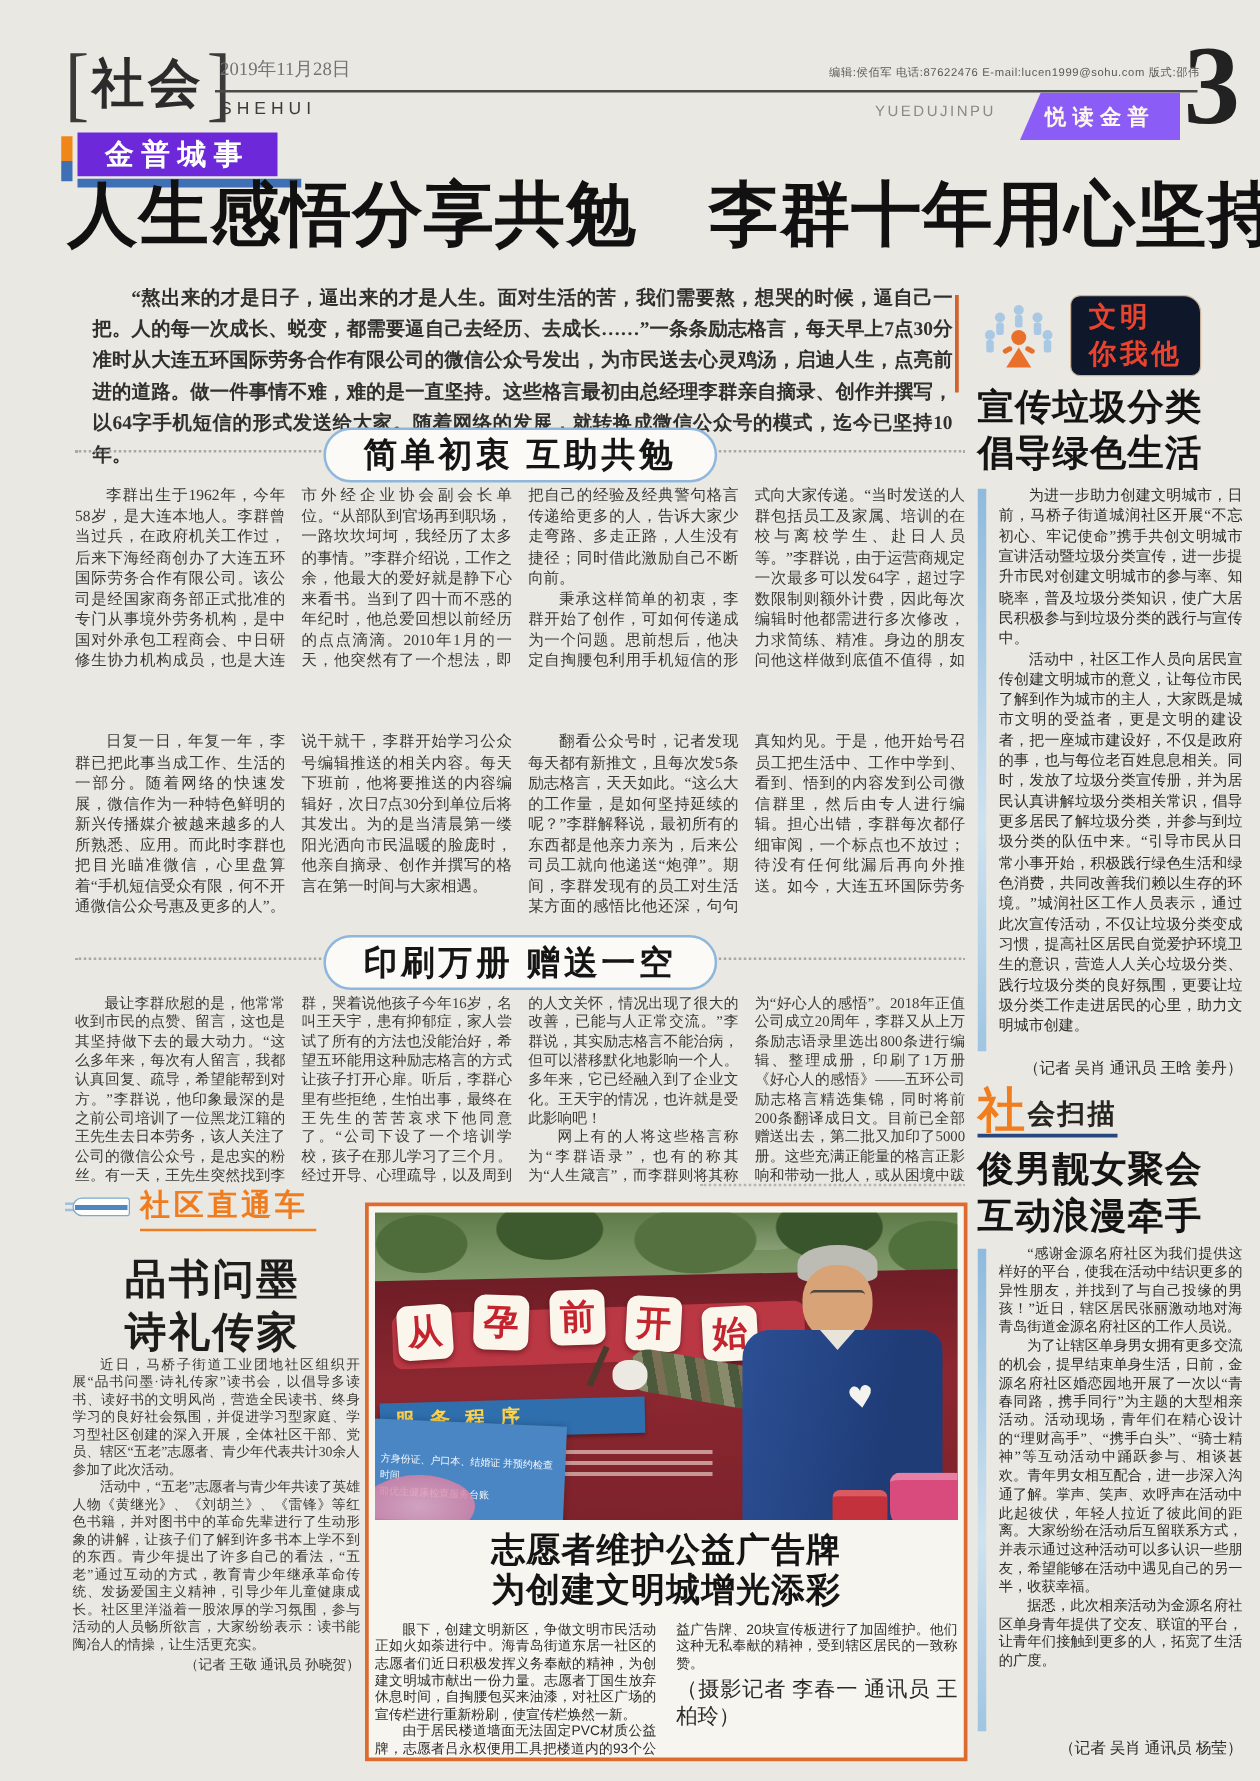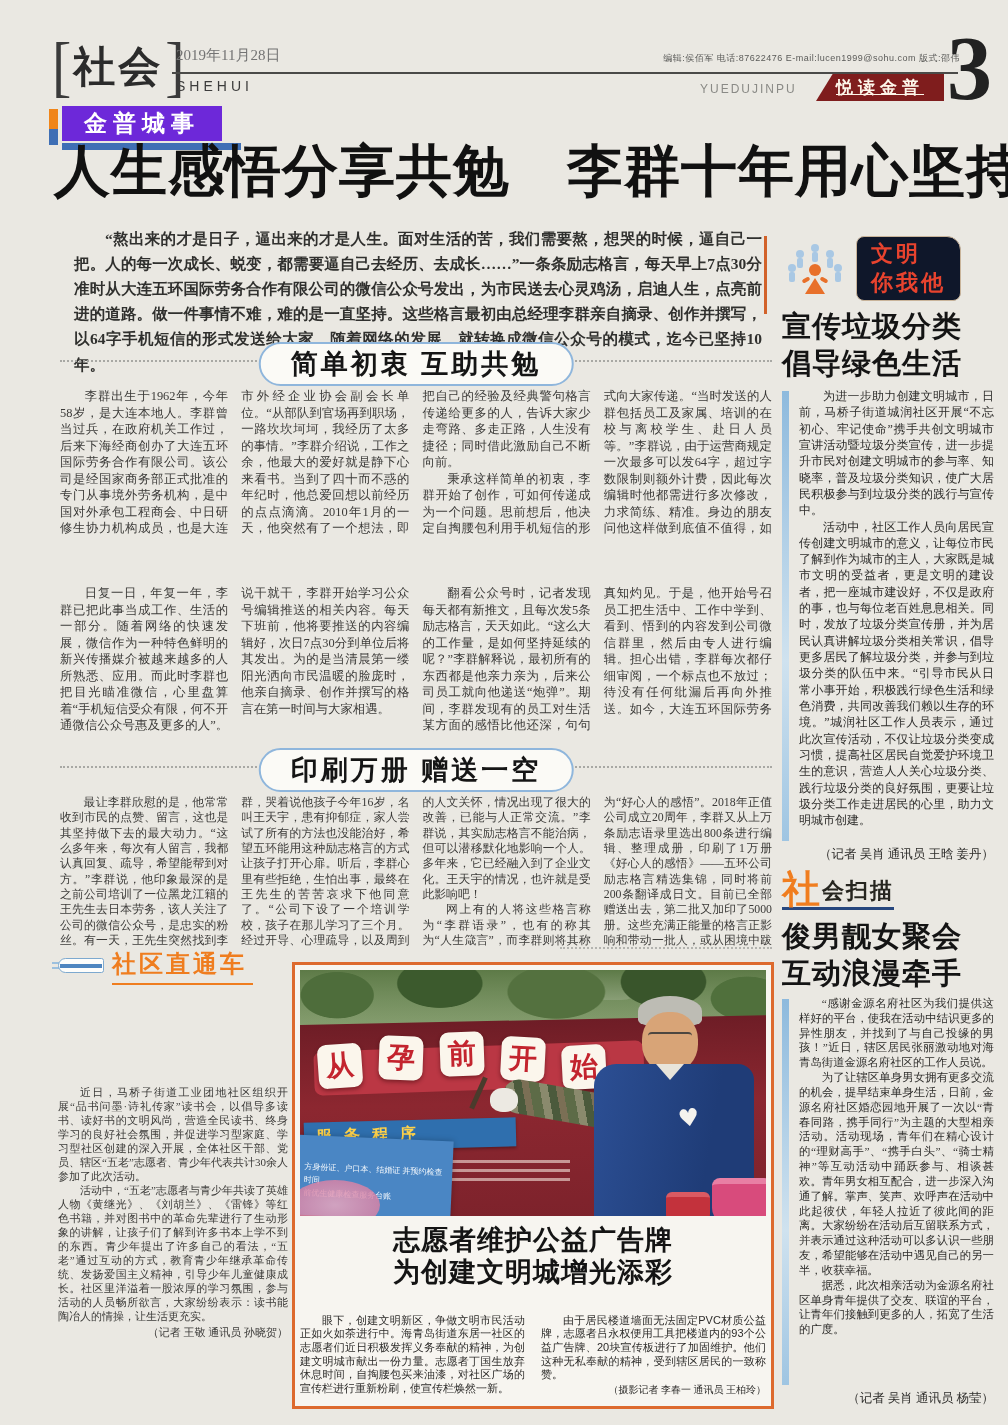--- a/index.html
+++ b/index.html
@@ -11,23 +11,23 @@
   
   .mast-section{left:52px;top:38px;display:flex;align-items:center;}
   .mast-bracket{font-size:58px;font-weight:400;color:#3a3a3a;line-height:1;transform:scaleY(1.15);}
   .mast-zh{font-size:42px;font-weight:700;letter-spacing:3px;color:#2b2b2b;padding:0 2px;}
   .mast-date{left:176px;top:46px;font-size:15px;color:#737373;}
   .mast-rule{left:172px;top:72px;width:786px;height:0;border-top:2px solid #4a4a48;}
   .mast-shehui{left:176px;top:78px;font-size:14px;letter-spacing:4px;color:#3c3c3c;font-family:"Liberation Sans",sans-serif;}
   .mast-contact{left:630px;top:52px;width:330px;text-align:right;font-size:9px;color:#5a5a58;
                 font-family:"Liberation Sans",sans-serif;letter-spacing:.5px;}
   .mast-pinyin{left:700px;top:82px;font-size:12px;letter-spacing:2px;color:#8a8a86;font-family:"Liberation Sans",sans-serif;}
-  .mast-ribbon{left:816px;top:74px;width:128px;height:27px;background:#7f1d1d;color:#fdf6ea;
+  .mast-ribbon{left:816px;top:74px;width:128px;height:38px;background:#8b5cf6;color:#fdf6ea;
                font-size:17px;letter-spacing:5px;display:flex;align-items:center;justify-content:center;
-               clip-path:polygon(13% 0,100% 0,100% 100%,0 100%);font-weight:600;text-decoration:underline;}
+               clip-path:polygon(13% 0,100% 0,100% 100%,0 100%);font-weight:600;}
   .mast-pagenum{right:16px;top:26px;font-size:90px;font-weight:700;line-height:.95;color:#222;}
 
   
   .tag-jinpu{left:62px;top:106px;}
   .tag-jinpu .notch{position:absolute;left:-13px;top:3px;width:9px;height:36px;
                     background:linear-gradient(#f08519 0 55%,#3f6fb5 55% 100%);}
   .tag-jinpu .tagbox{background:#6d28d9;color:#fff;font-family:"Liberation Sans",sans-serif;
                      font-weight:700;font-size:23px;letter-spacing:6px;padding:2px 22px;}
   .tag-jinpu .bluebar{height:7px;background:#3f6fb5;margin-top:2px;width:112%;}
 
@@ -139,24 +139,24 @@
           transform:rotate(10deg);
           background:repeating-linear-gradient(70deg,#5d6b47 0 10px,#8a8a6d 10px 18px,#4b5a3c 18px 26px,#7b6f55 26px 33px);}
   .ph-glove{position:absolute;left:-70px;top:92px;width:28px;height:24px;background:#ece9e2;border-radius:45%;}
   .ph-brush{position:absolute;left:-84px;top:80px;width:5px;height:34px;background:#4a3b2c;transform:rotate(24deg);}
   .ph-bucket1{position:absolute;right:-6px;bottom:-8px;width:60px;height:46px;background:#d84b7c;
               border-top:6px solid #e87fa4;border-radius:8px 8px 16px 16px;}
   .ph-bucket2{position:absolute;right:56px;bottom:-10px;width:44px;height:34px;background:#c3323c;
               border-top:5px solid #da5a62;border-radius:6px 6px 12px 12px;}
   .cap-title{text-align:center;font-family:"Liberation Sans",sans-serif;font-weight:800;
              font-size:27px;line-height:1.18;color:#141414;margin-top:9px;letter-spacing:1px;}
-  .cap-cols{column-count:2;column-gap:16px;margin-top:25px;font-family:"Liberation Sans",sans-serif;
+  .cap-cols{column-count:2;column-gap:16px;margin-top:9px;font-family:"Liberation Sans",sans-serif;
             font-size:11px;line-height:1.24;text-align:justify;color:#2c2b29;}
   .cap-cols p{margin:0;text-indent:2em;}
-  .cap-cols .inline-byline{text-indent:0;text-align:right;font-family:"Liberation Serif",serif;font-size:10px;margin-top:2px;}
+  .cap-cols .inline-byline{text-indent:0;font-family:"Liberation Serif",serif;font-size:17px;margin-top:2px;}
 </style>
 </head>
 <body>
 
 <div class="page" data-interactable="false">
 
   <div class="abs mast-section" data-interactable="false">
     <span class="mast-bracket" data-interactable="false">[</span>
     <span class="mast-zh" data-interactable="false">社会</span>
     <span class="mast-bracket" data-interactable="false">]</span>
@@ -261,20 +261,24 @@
   </div>
   <div class="abs side-byline" style="top:1390px" data-interactable="false">（记者 吴肖 通讯员 杨莹）</div>
 
   <div class="abs tag-express" data-interactable="false">
     <div class="train" data-interactable="false">
       <div class="wind" data-interactable="false"></div>
       <div class="body" data-interactable="false"></div>
       <div class="stripe" data-interactable="false"></div>
     </div>
     <div class="txt" data-interactable="false">社区直通车</div>
+  </div>
+  <div class="abs bl-title" data-interactable="false">
+    <div data-interactable="false">品书问墨</div>
+    <div data-interactable="false">诗礼传家</div>
   </div>
   <div class="abs bl-body" data-interactable="false">
     <p data-interactable="false">近日，马桥子街道工业团地社区组织开展“品书问墨·诗礼传家”读书会，以倡导多读书、读好书的文明风尚，营造全民读书、终身学习的良好社会氛围，并促进学习型家庭、学习型社区创建的深入开展，全体社区干部、党员、辖区“五老”志愿者、青少年代表共计30余人参加了此次活动。</p>
     <p data-interactable="false">活动中，“五老”志愿者与青少年共读了英雄人物《黄继光》、《刘胡兰》、《雷锋》等红色书籍，并对图书中的革命先辈进行了生动形象的讲解，让孩子们了解到许多书本上学不到的东西。青少年提出了许多自己的看法，“五老”通过互动的方式，教育青少年继承革命传统、发扬爱国主义精神，引导少年儿童健康成长。社区里洋溢着一股浓厚的学习氛围，参与活动的人员畅所欲言，大家纷纷表示：读书能陶冶人的情操，让生活更充实。</p>
     <p class="inline-byline" data-interactable="false">（记者 王敬 通讯员 孙晓贺）</p>
   </div>
 
   <div class="abs photo-frame" data-interactable="false">
     <div class="photo" data-interactable="false">
       <div class="ph-skygap" data-interactable="false"></div>

